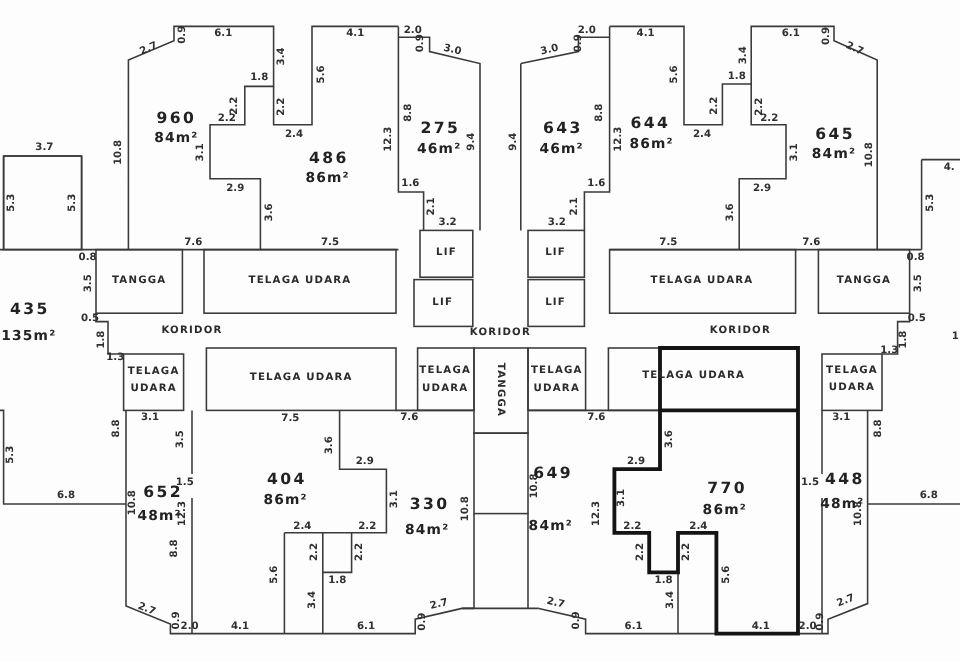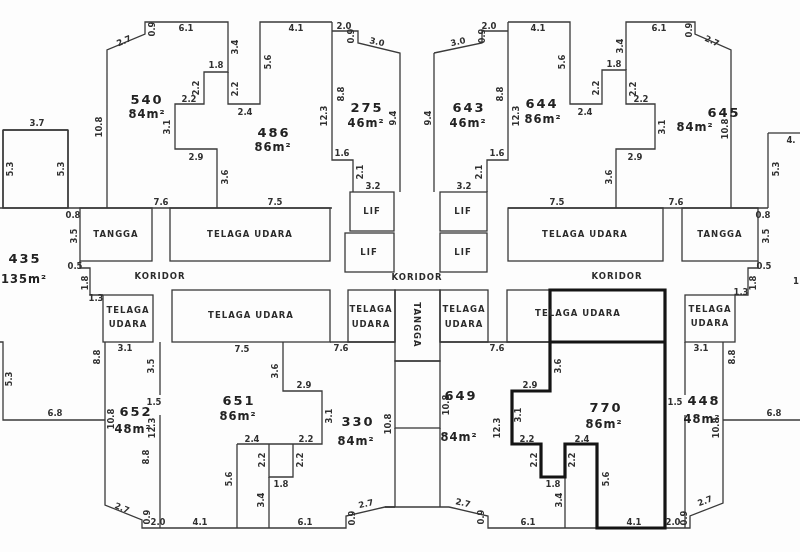--- a/index.html
+++ b/index.html
@@ -218,40 +218,40 @@
       <div class="lbl zone" style="left: 128px; top: 324px; transform: translate(-50%, -50%);">UDARA</div>
       <div class="lbl zone" style="left: 251px; top: 315px; transform: translate(-50%, -50%);">TELAGA UDARA</div>
       <div class="lbl zone" style="left: 371px; top: 309px; transform: translate(-50%, -50%);">TELAGA</div>
       <div class="lbl zone" style="left: 371px; top: 324px; transform: translate(-50%, -50%);">UDARA</div>
       <div class="lbl zone" style="left: 417px; top: 325px; transform: translate(-50%, -50%) rotate(90deg);">TANGGA</div>
       <div class="lbl zone" style="left: 464px; top: 309px; transform: translate(-50%, -50%);">TELAGA</div>
       <div class="lbl zone" style="left: 464px; top: 324px; transform: translate(-50%, -50%);">UDARA</div>
       <div class="lbl zone" style="left: 578px; top: 313px; transform: translate(-50%, -50%);">TELAGA UDARA</div>
       <div class="lbl zone" style="left: 710px; top: 309px; transform: translate(-50%, -50%);">TELAGA</div>
       <div class="lbl zone" style="left: 710px; top: 323px; transform: translate(-50%, -50%);">UDARA</div>
-      <div class="lbl uno" style="left: 147px; top: 99px; transform: translate(-50%, -50%);">540</div>
+      <div class="lbl uno" style="left: 147px; top: 99px; transform: translate(-50%, -50%);">960</div>
       <div class="lbl uarea" style="left: 147px; top: 115px; transform: translate(-50%, -50%);">84m²</div>
       <div class="lbl uno" style="left: 274px; top: 132px; transform: translate(-50%, -50%);">486</div>
       <div class="lbl uarea" style="left: 273px; top: 148px; transform: translate(-50%, -50%);">86m²</div>
       <div class="lbl uno" style="left: 367px; top: 107px; transform: translate(-50%, -50%);">275</div>
       <div class="lbl uarea" style="left: 366px; top: 124px; transform: translate(-50%, -50%);">46m²</div>
       <div class="lbl uno" style="left: 469px; top: 107px; transform: translate(-50%, -50%);">643</div>
       <div class="lbl uarea" style="left: 468px; top: 124px; transform: translate(-50%, -50%);">46m²</div>
       <div class="lbl uno" style="left: 542px; top: 103px; transform: translate(-50%, -50%);">644</div>
       <div class="lbl uarea" style="left: 543px; top: 120px; transform: translate(-50%, -50%);">86m²</div>
-      <div class="lbl uno" style="left: 696px; top: 112px; transform: translate(-50%, -50%); margin-left: 28px;">645</div>
+      <div class="lbl uno" style="left: 696px; top: 112px; transform: translate(-50%, -50%);">645</div>
       <div class="lbl uarea" style="left: 695px; top: 128px; transform: translate(-50%, -50%);">84m²</div>
       <div class="lbl uno" style="left: 704px; top: 400px; transform: translate(-50%, -50%);">448</div>
       <div class="lbl uarea" style="left: 702px; top: 420px; transform: translate(-50%, -50%);">48m²</div>
       <div class="lbl uno" style="left: 606px; top: 407px; transform: translate(-50%, -50%);">770</div>
       <div class="lbl uarea" style="left: 604px; top: 425px; transform: translate(-50%, -50%);">86m²</div>
       <div class="lbl uno" style="left: 461px; top: 395px; transform: translate(-50%, -50%);">649</div>
       <div class="lbl uarea" style="left: 459px; top: 438px; transform: translate(-50%, -50%);">84m²</div>
       <div class="lbl uno" style="left: 358px; top: 421px; transform: translate(-50%, -50%);">330</div>
       <div class="lbl uarea" style="left: 356px; top: 442px; transform: translate(-50%, -50%);">84m²</div>
-      <div class="lbl uno" style="left: 239px; top: 400px; transform: translate(-50%, -50%);">651</div>
+      <div class="lbl uno" style="left: 239px; top: 400px; transform: translate(-50%, -50%);">404</div>
       <div class="lbl uarea" style="left: 238px; top: 417px; transform: translate(-50%, -50%);">86m²</div>
       <div class="lbl uno" style="left: 136px; top: 411px; transform: translate(-50%, -50%);">652</div>
       <div class="lbl uarea" style="left: 133px; top: 430px; transform: translate(-50%, -50%);">48m²</div>
       <div class="lbl uno" style="left: 25px; top: 258px; transform: translate(-50%, -50%);">435</div>
       <div class="lbl uarea" style="left: 24px; top: 280px; transform: translate(-50%, -50%);">135m²</div>
     </div>
 </div>
 
 </body></html>

